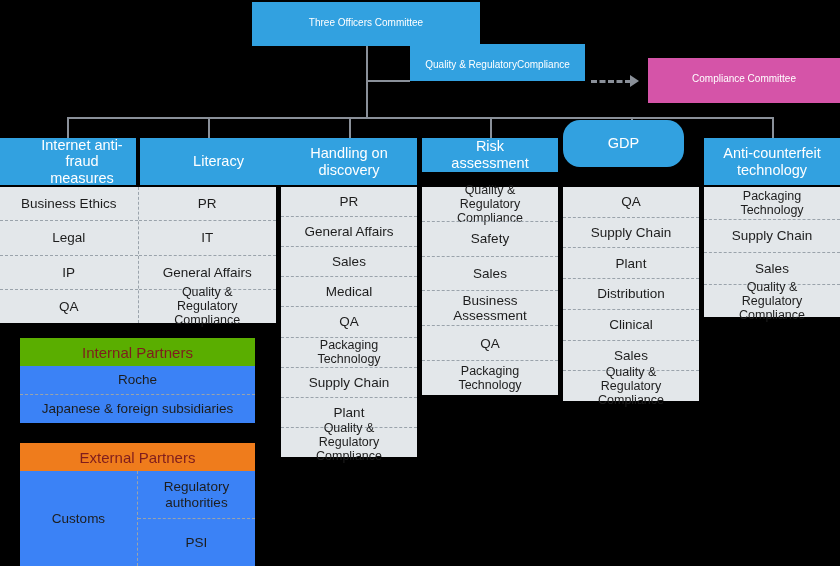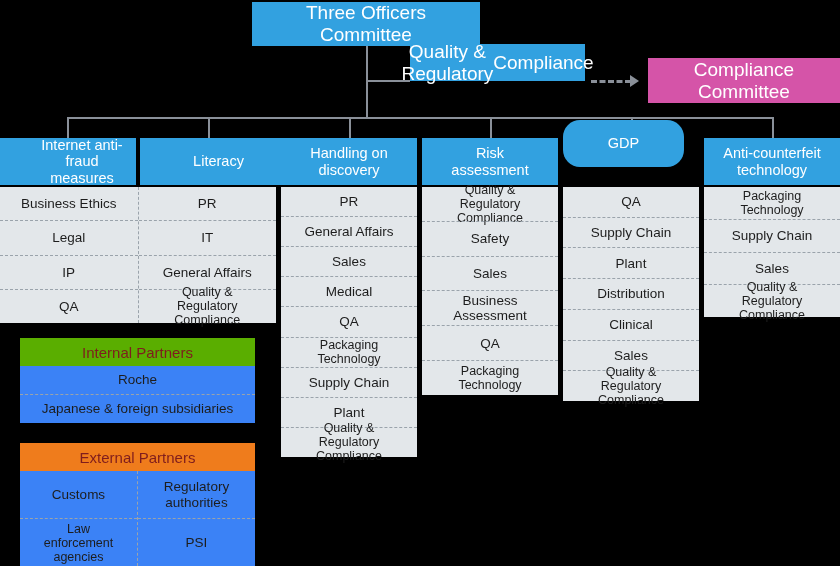--- a/index.html
+++ b/index.html
@@ -36,25 +36,24 @@
     border-left: 9px solid #8a9099;
     border-top: 6px solid transparent;
     border-bottom: 6px solid transparent;
   }
 
   
   .node {
     position: absolute;
     box-sizing: border-box;
     display: flex;
-    align-items: center;
     justify-content: center;
     text-align: center;
     color: #ffffff;
-    font-size: 19px;
+    font-size: 10px;
     line-height: 1.15;
     padding: 15px 6px;
   }
   .node.blue { background: #32a1e0; }
   .node.pink { background: #d554a8; }
 
   .col-head {
     position: absolute;
     box-sizing: border-box;
     display: flex;
@@ -157,21 +156,21 @@
     <span>Internet anti-fraud</span>
     <span>measures</span>
   </div>
   <div class="col-head" style="left:140px; top:138px; width:157px; height:47px;">
     <span>Literacy</span>
   </div>
   <div class="col-head" style="left:281px; top:138px; width:136px; height:47px; flex-direction:column;text-align:right;">
     <span>Handling on</span>
     <span>discovery</span>
   </div>
-  <div class="col-head" style="left:422px; top:138px; width:136px; height:47px; flex-direction:column;">
+  <div class="col-head" style="left:422px; top:138px; width:136px; height:34px; flex-direction:column;">
     <span>Risk</span>
     <span>assessment</span>
   </div>
   <div class="col-head" style="left:563px; top:120px; width:121px; height:47px;border-radius:17px;">
     <span>GDP</span>
   </div>
   <div class="col-head" style="left:704px; top:138px; width:136px; height:47px; flex-direction:column;">
     <span>Anti-counterfeit</span>
     <span>technology</span>
   </div>
@@ -249,21 +248,20 @@
     </div>
   </div>
 
   <div class="group" style="left:20px; top:443px; width:235px; height:123px;">
     <div class="group-head orange">
       <span>External Partners</span>
     </div>
     <div class="group-body" style="height:95px;">
       <div class="panel-col">
         <div class="item">Customs</div>
-        <div class="item small">Law enforcement agencies</div>
       </div>
       <div class="panel-col">
         <div class="item">Regulatory authorities</div>
         <div class="item">PSI</div>
       </div>
     </div>
   </div>
 
 </div>
 

